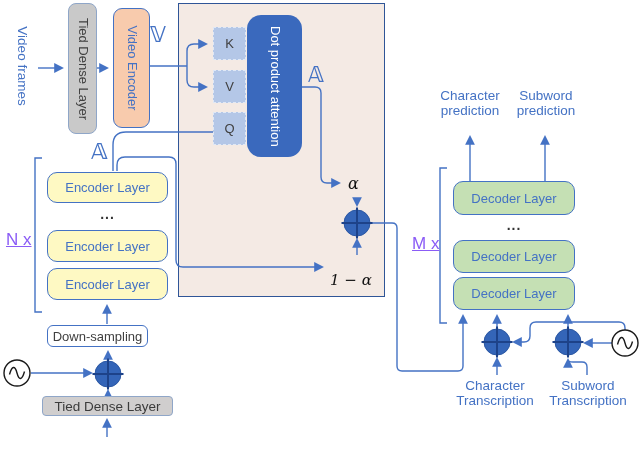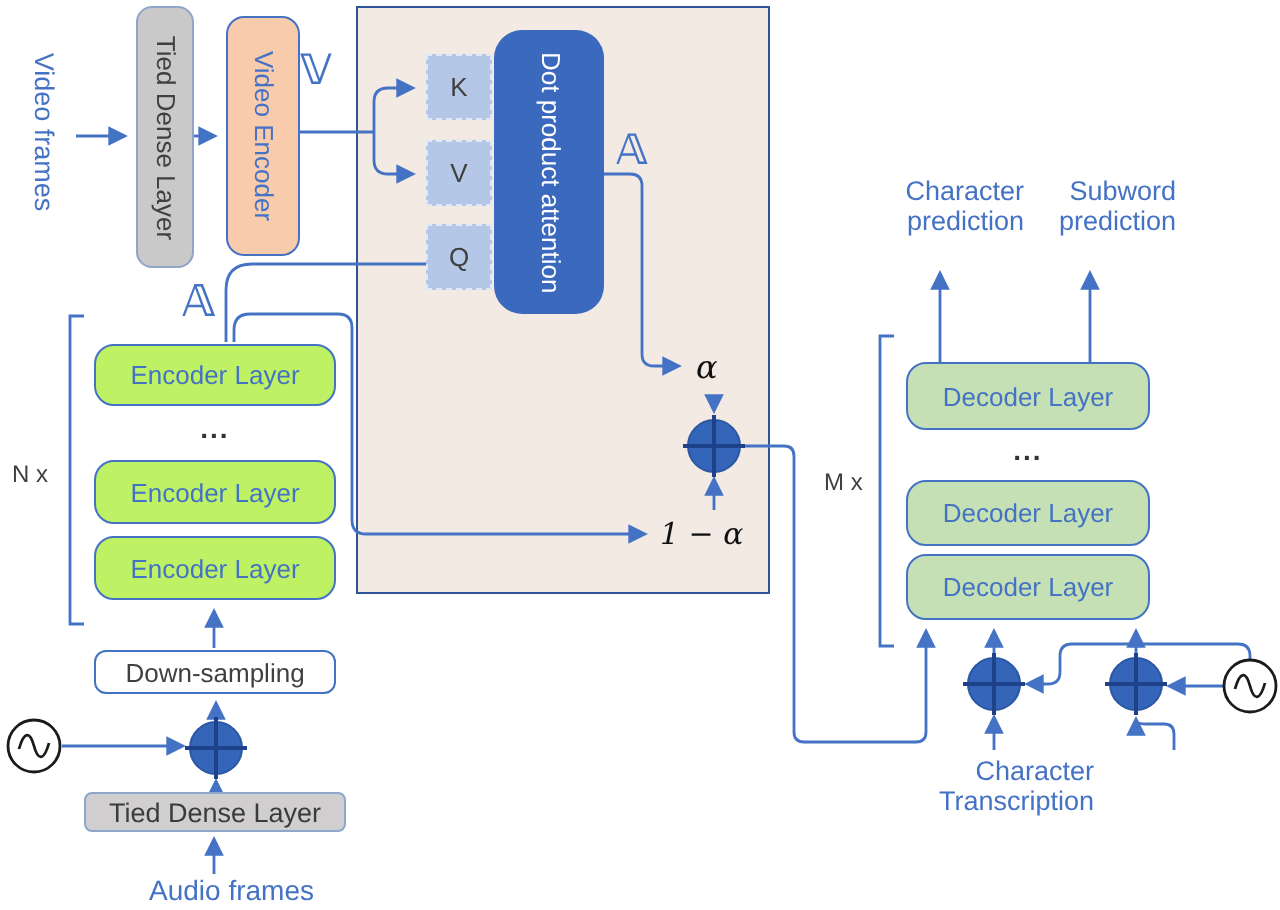--- a/index.html
+++ b/index.html
@@ -9,35 +9,35 @@
        text-align:center;}
   .blue-t{color:#4472c4;}
   .dark-t{color:#404040;}
   
   .tied-v{left:68px;top:3px;width:29px;height:131px;background:#c9c9c9;border:1.5px solid #8fa6c8;border-radius:8px;}
   .venc{left:113px;top:8px;width:37px;height:120px;background:#f8cbad;border:1.5px solid #4472c4;border-radius:9px;}
   .fusion{left:178px;top:3px;width:207px;height:294px;background:#f4eae4;border:1.7px solid #2f5597;}
   .fusion-label{position:absolute;right:18px;top:6px;font-size:14px;color:#1a1a1a;}
   .kvq{left:213px;width:33px;height:33px;background:#b4c7e7;border:1px dashed #dfe8f6;font-size:13px;color:#404040;}
   .attn{left:247px;top:15px;width:55px;height:142px;background:#3a69bd;border-radius:14px;}
-  .enc{left:47px;width:121px;background:#bef264;border:1.4px solid #4472c4;border-radius:10px;font-size:13px;color:#4472c4;}
+  .enc{left:47px;width:121px;background:#fef9c3;border:1.4px solid #4472c4;border-radius:10px;font-size:13px;color:#4472c4;}
   .dec{left:453px;width:122px;background:#c5e0b4;border:1.4px solid #4472c4;border-radius:10px;font-size:13px;color:#4472c4;}
-  .ds{left:47px;top:325px;width:121px;height:22px;background:#ffffff;border:1.4px solid #4472c4;border-radius:6px;
+  .ds{left:47px;top:325px;width:101px;height:22px;background:#ffffff;border:1.4px solid #4472c4;border-radius:6px;
       font-size:13px;color:#404040;}
   .tied-h{left:42px;top:396px;width:131px;height:20px;background:#d0cece;border:1.3px solid #8fa6c8;border-radius:4px;
       font-size:13.5px;color:#3b3b3b;}
   
   .vrot{position:absolute;left:50%;top:50%;transform:translate(-50%,-50%) rotate(90deg);
         white-space:nowrap;font-size:13px;}
   .center-rot{position:absolute;transform:translate(-50%,-50%) rotate(90deg);white-space:nowrap;}
   
-  .lbl{position:absolute;font-size:13.5px;line-height:1.12;text-align:right;}
+  .lbl{position:absolute;font-size:13.5px;line-height:1.12;text-align:center;}
   .sym{position:absolute;font-family:"DejaVu Sans",sans-serif;color:#4472c4;font-size:21px;font-weight:bold;}
   .math{position:absolute;font-family:"DejaVu Serif",serif;font-style:italic;color:#111;font-size:15px;}
-  .mult{position:absolute;font-size:12px;color:#404040;}
+  .mult{position:absolute;font-size:17px;color:#8b5cf6;text-decoration:underline;}
   .dots{position:absolute;font-size:14px;font-weight:bold;color:#333;letter-spacing:1px;text-align:center;}
   svg{position:absolute;left:0;top:0;pointer-events:none;}
 </style>
 </head>
 <body>
 
 <div id="stage">
 
   <div class="box fusion"></div>
 
@@ -124,36 +124,36 @@
   <div class="sym" style="left:150px;top:23px;">𝕍</div>
 
   <div class="box kvq" style="top:27px;">K</div>
   <div class="box kvq" style="top:70px;">V</div>
   <div class="box kvq" style="top:112px;">Q</div>
   <div class="box attn">
     <span class="vrot" style="color:#ffffff;width:120px;text-align:center;line-height:1.25;">Dot product attention</span>
   </div>
   <div class="sym" style="left:308px;top:63px;">𝔸</div>
   <div class="math" style="left:348px;top:174px;font-size:16px;">α</div>
-  <div class="math" style="left:330px;top:258px;">1 − α</div>
+  <div class="math" style="left:330px;top:271px;">1 − α</div>
 
   <div class="sym" style="left:91px;top:139px;font-size:22px;">𝔸</div>
   <div class="box enc" style="top:172px;height:31px;">Encoder Layer</div>
   <div class="dots" style="left:47px;top:206px;width:121px;">...</div>
   <div class="box enc" style="top:230px;height:32px;">Encoder Layer</div>
   <div class="box enc" style="top:268px;height:32px;">Encoder Layer</div>
   <div class="mult" style="left:6px;top:230px;">N x</div>
   <div class="box ds">Down-sampling</div>
   <div class="box tied-h">Tied Dense Layer</div>
-  <div class="lbl blue-t" style="left:57px;top:438px;width:100px;font-size:14px;">Audio frames</div>
 
   <div class="box dec" style="top:181px;height:34px;">Decoder Layer</div>
   <div class="dots" style="left:453px;top:217px;width:122px;">...</div>
   <div class="box dec" style="top:240px;height:33px;">Decoder Layer</div>
   <div class="box dec" style="top:277px;height:33px;">Decoder Layer</div>
   <div class="mult" style="left:412px;top:234px;">M x</div>
 
   <div class="lbl blue-t" style="left:428px;top:88px;width:84px;">Character prediction</div>
   <div class="lbl blue-t" style="left:504px;top:88px;width:84px;">Subword prediction</div>
 
   <div class="lbl blue-t" style="left:443px;top:378px;width:104px;">Character Transcription</div>
+  <div class="lbl blue-t" style="left:536px;top:378px;width:104px;">Subword Transcription</div>
 
 </div>
 
 </body></html>

